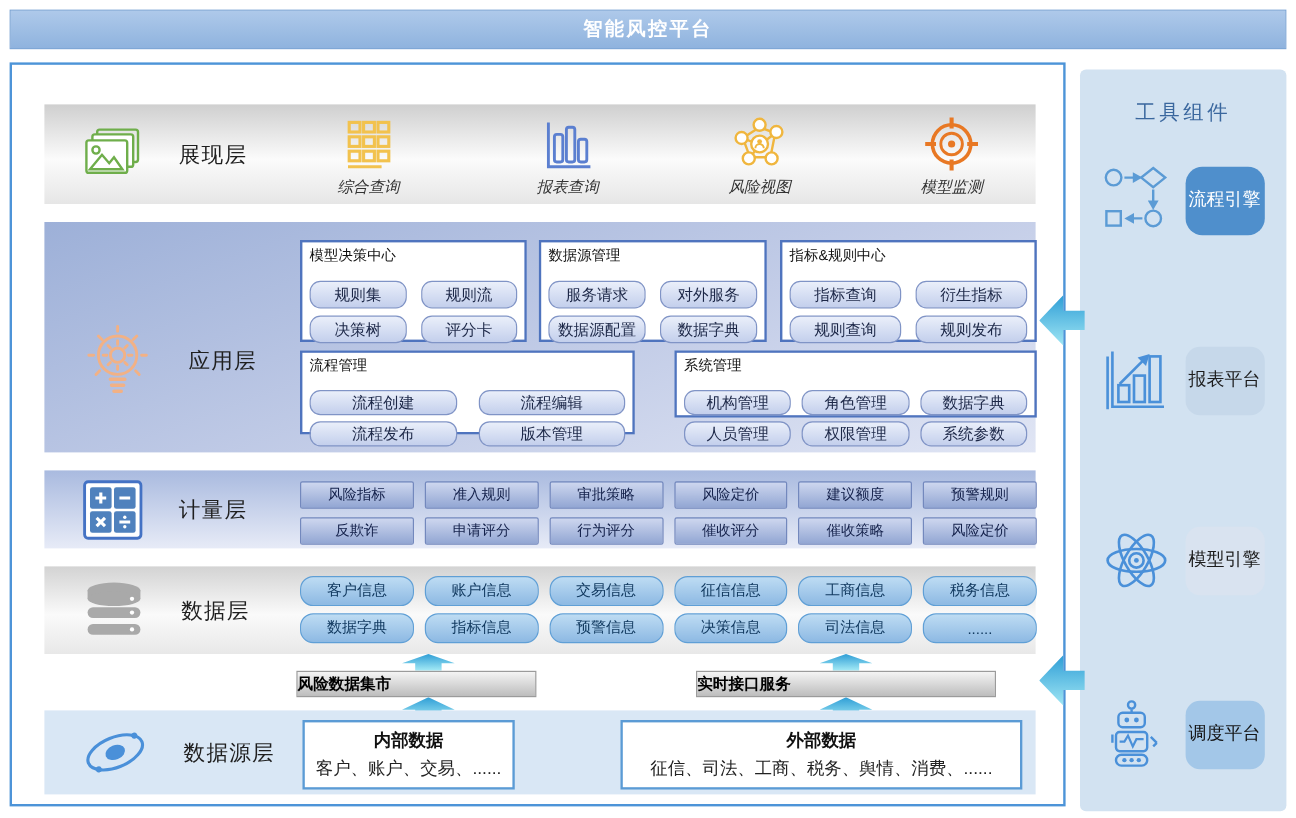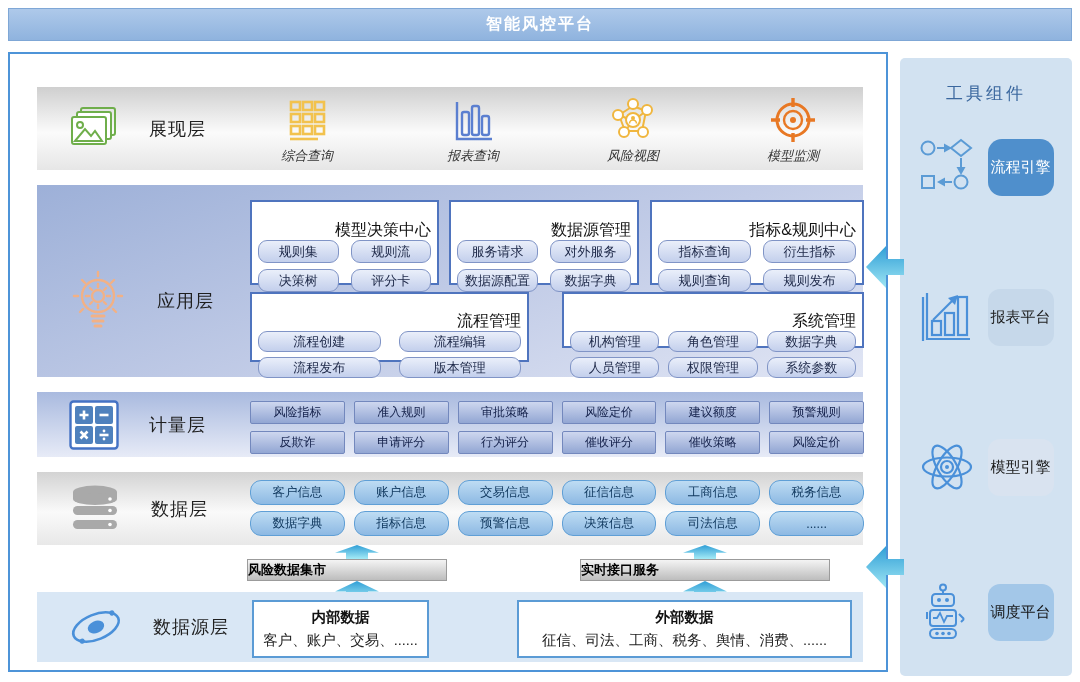--- a/index.html
+++ b/index.html
@@ -27,22 +27,22 @@
     display:flex; align-items:center; gap:30px; }
   .layer-label .txt { font-size:18px; color:#1f1f1f; letter-spacing:1px; white-space:nowrap; }
 
   
   .pres-item { position:absolute; top:8px; width:96px; text-align:center;font-style:italic; }
   .pres-item .plabel { margin-top:4px; font-size:13px; color:#333; }
   .pres-item .icw { height:48px; display:flex; align-items:flex-end; justify-content:center; }
 
   
   .group { position:absolute; background:#fff; border:2px solid #4f74be; padding:3px 6px 5px 6px; }
-  .group-title { text-align:right; font-size:16px; color:#111; line-height:17px;margin-top:16px; }
-  .pill-grid { display:grid; margin-top:2px; }
+  .group-title { text-align:left; font-size:12px; color:#111; line-height:17px; }
+  .pill-grid { display:grid; margin-top:12px; }
   .cols2 { grid-template-columns:1fr 1fr; gap:6px 12px; }
   .cols3 { grid-template-columns:1fr 1fr 1fr; gap:6px 9px; }
   .pill { height:23px; border-radius:9px; border:1px solid #8094c6;
     background:linear-gradient(180deg,#eaeffa 0%,#c3cfec 100%);
     display:flex; align-items:center; justify-content:center;
     font-size:13px; color:#1c2747; cursor:pointer; }
 
   
   .mgrid { position:absolute; left:213px; top:9px; width:614px;
     display:grid; grid-template-columns:repeat(6,1fr); column-gap:9px; row-gap:7px; }

